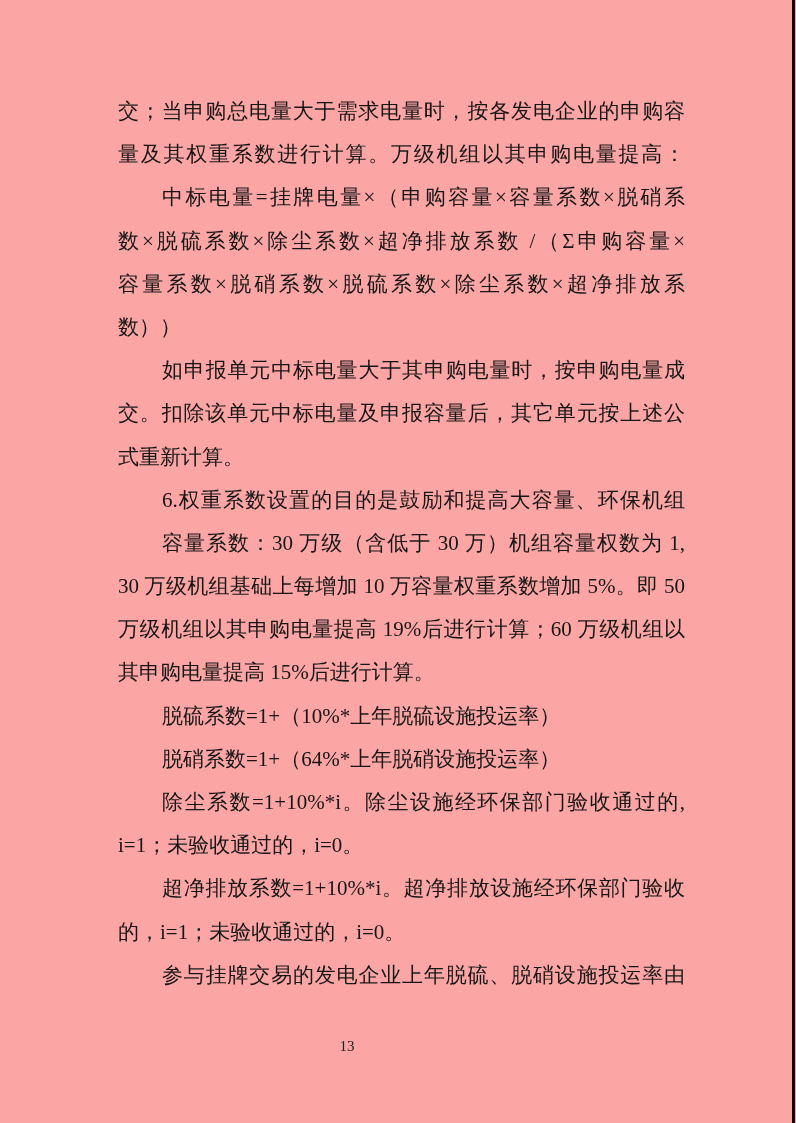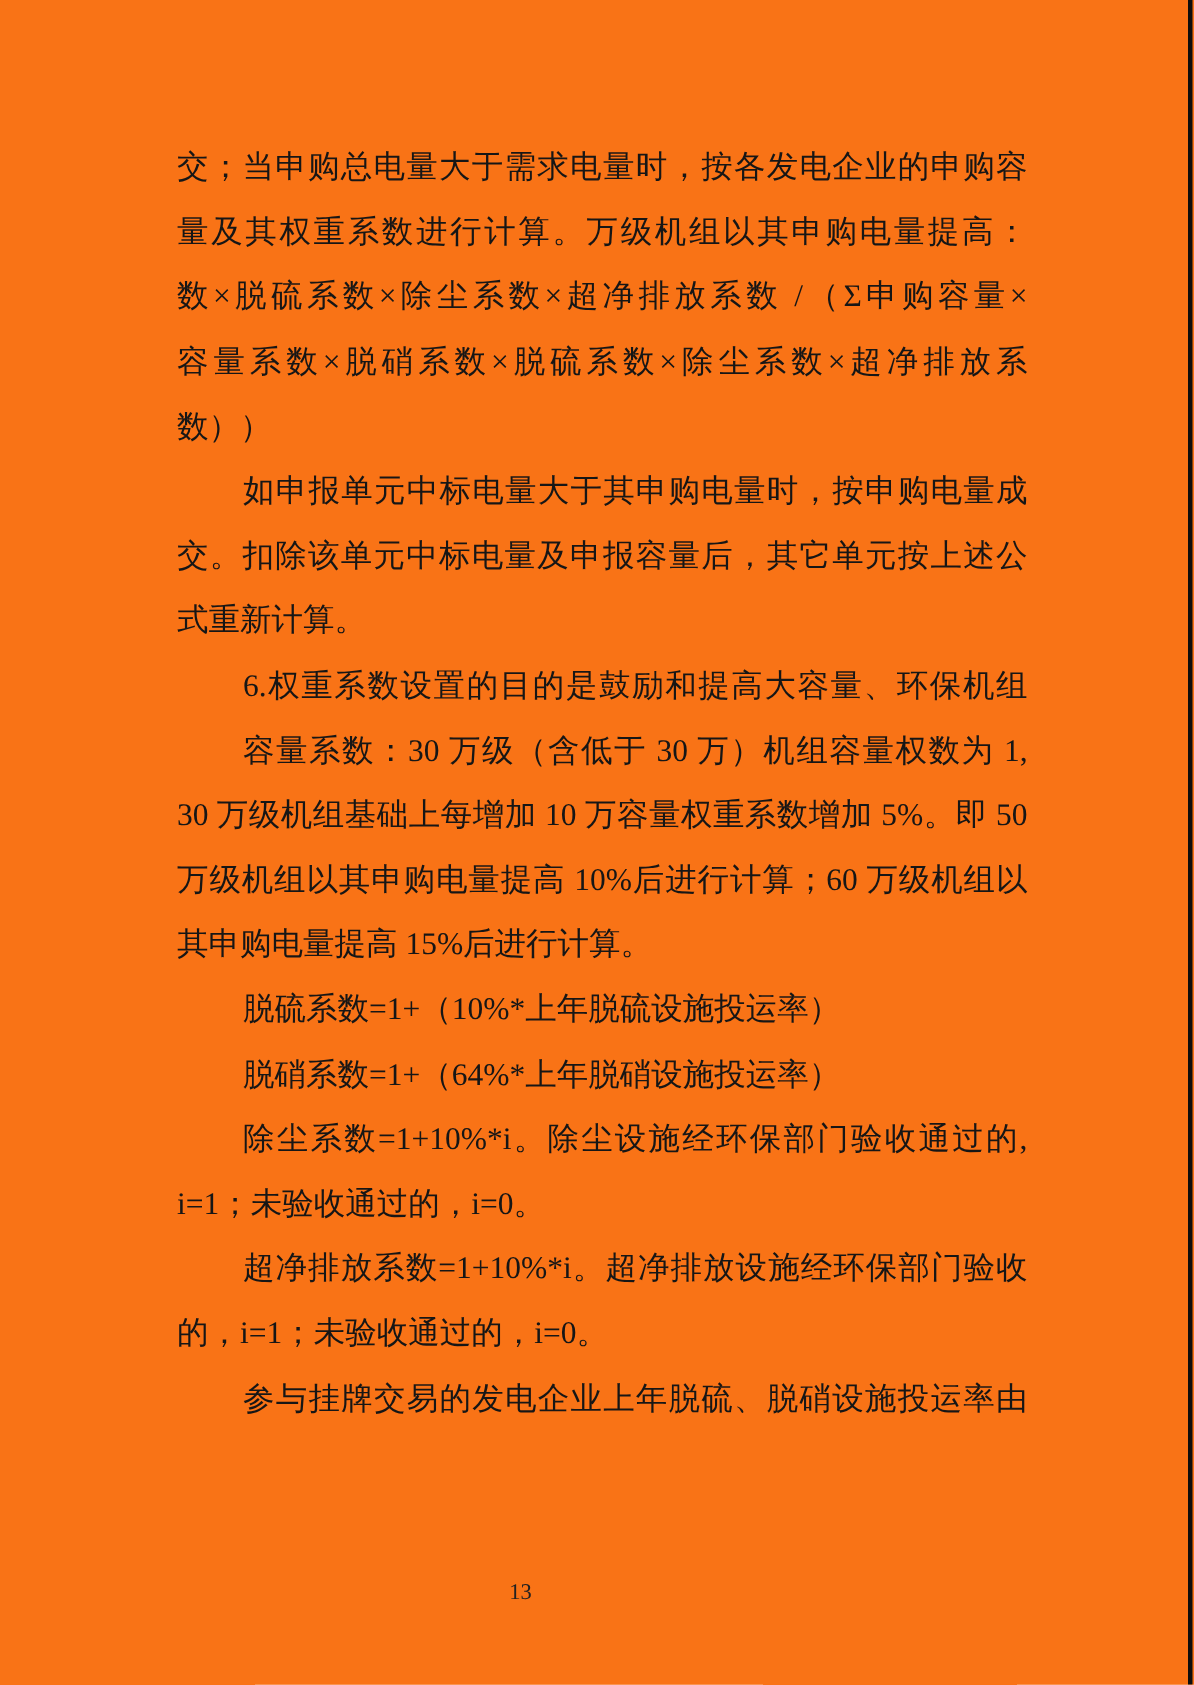--- a/index.html
+++ b/index.html
@@ -7,21 +7,21 @@
     width: 796px;
     height: 1123px;
     position: relative;
     overflow: hidden;
     background: #fefefe;
     font-family: "Liberation Serif", "DejaVu Serif", serif;
   }
   .page {
     position: absolute;
     inset: 0;
-    background: #f97316;
+    background: #fca5a5;
   }
   
   .scan-edge {
     position: absolute;
     top: 0;
     right: 1px;
     width: 3px;
     height: 100%;
     background: #0d0d0d;
   }
@@ -48,40 +48,40 @@
   
   .ind { text-indent: 44px; }
   .page-number {
     position: absolute;
     left: 0;
     top: 1038px;
     width: 694px;
     text-align: center;
     font-size: 15px;
     color: #222;
-    margin-top: 16px;
   }
 </style>
 </head>
 <body>
 
 <div class="page">
   <div class="doc-body">
     <div class="line j">交；当申购总电量大于需求电量时，按各发电企业的申购容</div>
     <div class="line j">量及其权重系数进行计算。万级机组以其申购电量提高：</div>
+    <div class="line j ind">中标电量=挂牌电量×（申购容量×容量系数×脱硝系</div>
     <div class="line j">数×脱硫系数×除尘系数×超净排放系数 /（Σ申购容量×</div>
     <div class="line j">容量系数×脱硝系数×脱硫系数×除尘系数×超净排放系</div>
     <div class="line">数））</div>
     <div class="line j ind">如申报单元中标电量大于其申购电量时，按申购电量成</div>
     <div class="line j">交。扣除该单元中标电量及申报容量后，其它单元按上述公</div>
     <div class="line">式重新计算。</div>
     <div class="line j ind">6.权重系数设置的目的是鼓励和提高大容量、环保机组</div>
     <div class="line j ind">容量系数：30 万级（含低于 30 万）机组容量权数为 1,</div>
     <div class="line j">30 万级机组基础上每增加 10 万容量权重系数增加 5%。即 50</div>
-    <div class="line j">万级机组以其申购电量提高 10%后进行计算；60 万级机组以</div>
+    <div class="line j">万级机组以其申购电量提高 19%后进行计算；60 万级机组以</div>
     <div class="line">其申购电量提高 15%后进行计算。</div>
     <div class="line ind">脱硫系数=1+（10%*上年脱硫设施投运率）</div>
     <div class="line ind">脱硝系数=1+（64%*上年脱硝设施投运率）</div>
     <div class="line j ind">除尘系数=1+10%*i。除尘设施经环保部门验收通过的,</div>
     <div class="line">i=1；未验收通过的，i=0。</div>
     <div class="line j ind">超净排放系数=1+10%*i。超净排放设施经环保部门验收</div>
     <div class="line">的，i=1；未验收通过的，i=0。</div>
     <div class="line j ind">参与挂牌交易的发电企业上年脱硫、脱硝设施投运率由</div>
   </div>
 

